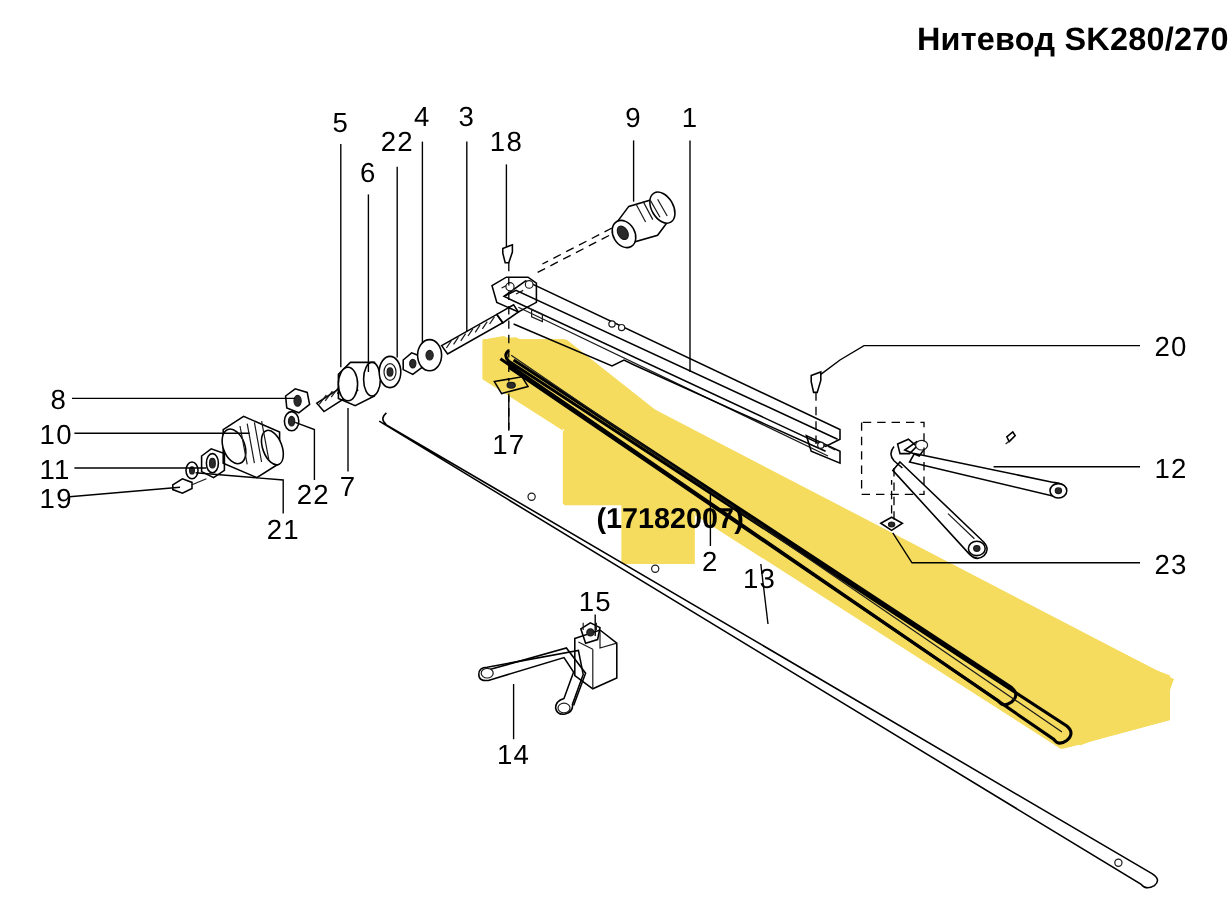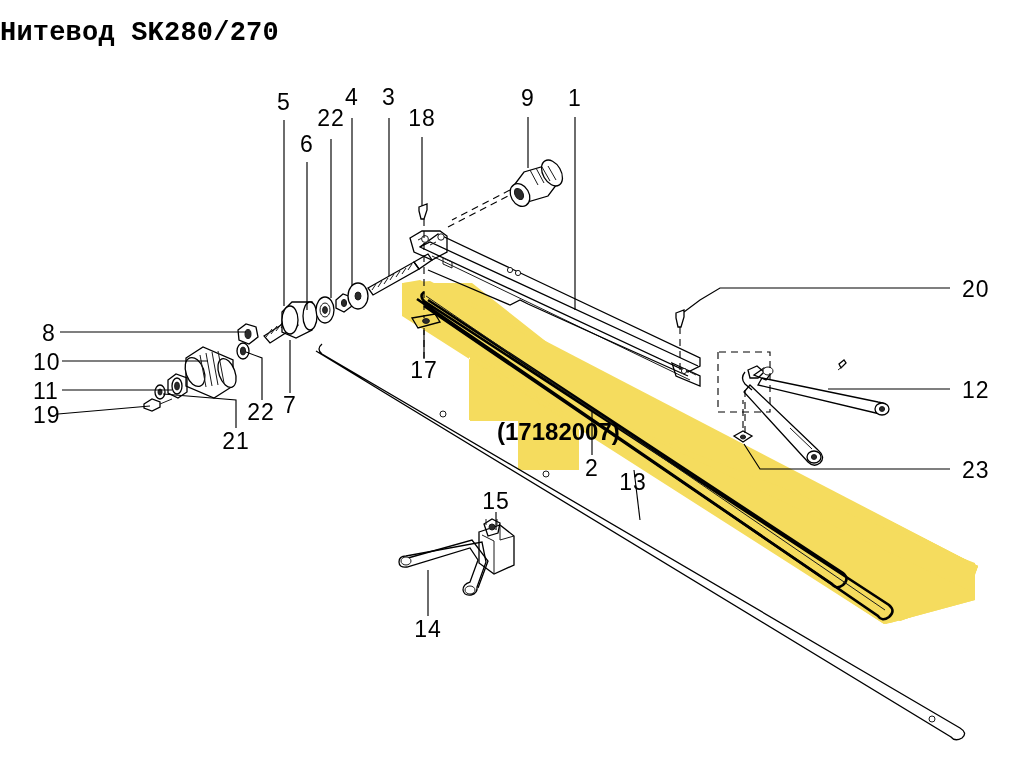--- a/index.html
+++ b/index.html
@@ -15,26 +15,26 @@
     width: 1024px;
     height: 770px;
     background: #ffffff;
     overflow: hidden;
   }
   #diagram-title {
     position: absolute;
     top: 18px;
     left: 0;
     width: 1024px;
-    text-align: left;
+    text-align: right;
     font-size: 27px;
     font-weight: bold;
     color: #000000;
     letter-spacing: 0.2px;
-    font-family: Liberation Mono, monospace;
+    font-family: Liberation Sans, sans-serif;
   }
   #artwork {
     position: absolute;
     top: 0;
     left: 0;
   }
   .calloutnum {
     font-family: "Liberation Sans", sans-serif;
     font-size: 23px;
     font-weight: normal;

